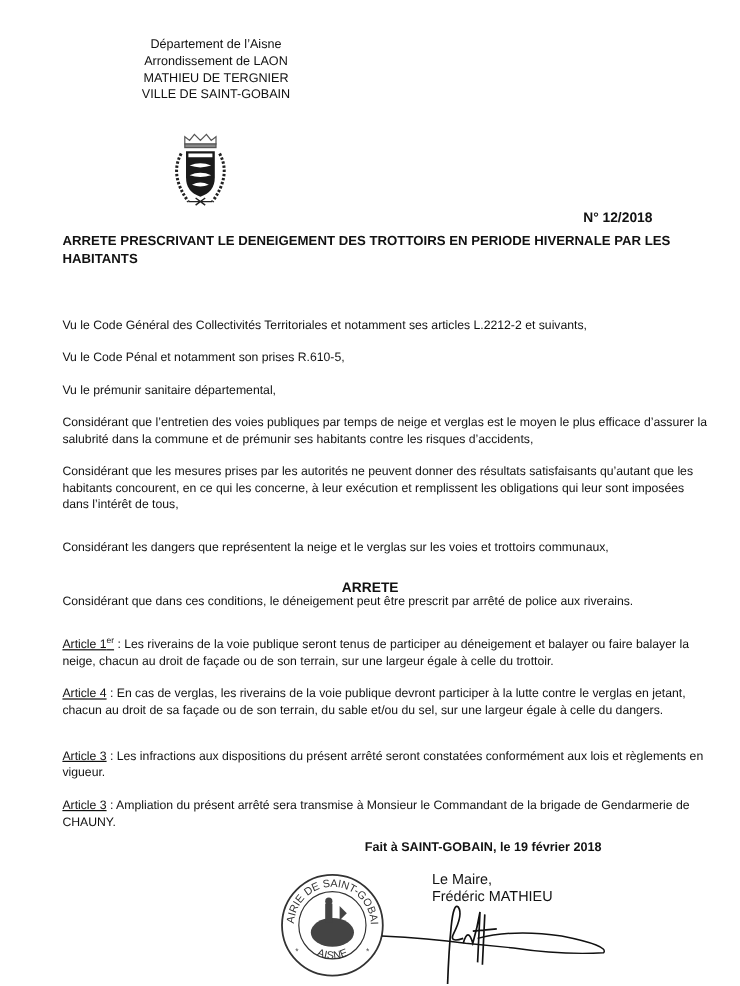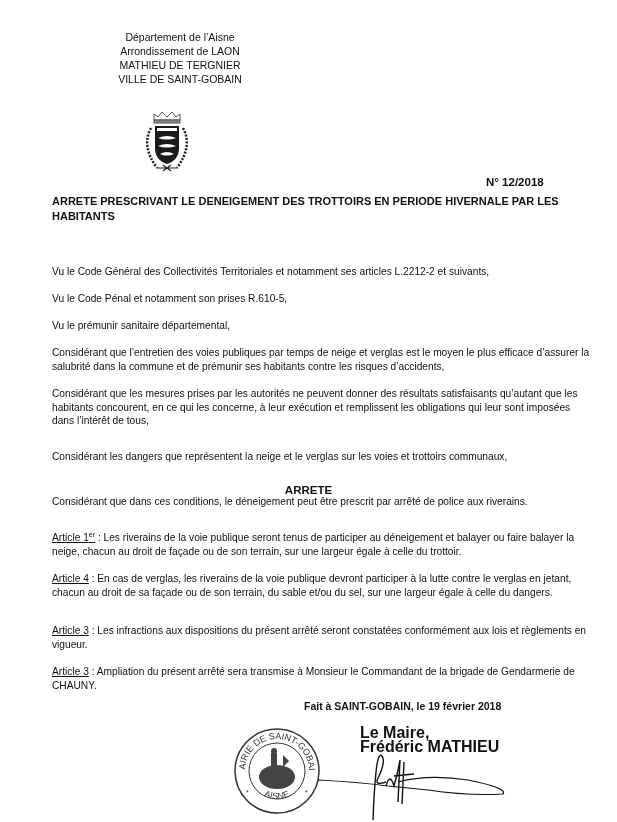--- a/index.html
+++ b/index.html
@@ -9,21 +9,21 @@
   }
   .header { position: absolute; left: 115px; top: 30px; width: 130px; text-align: center; font-weight: normal; font-size: 10.5px; line-height: 14px; }
   .crest { position: absolute; left: 127px; top: 108px; width: 80px; height: 70px; }
   .number { position: absolute; left: 468px; top: 176px; font-weight: bold; font-size: 11.5px; margin-left: 18px; }
   .title { position: absolute; left: 52px; top: 194px; width: 530px; text-align: left; font-weight: bold; font-size: 11px; line-height: 15px; }
   .para { position: absolute; left: 52px; width: 540px; font-size: 10.2px; line-height: 13.6px; margin-top: 22px; }
   .arrete-heading { position: absolute; left: 0; width: 617px; top: 484px; text-align: center; font-weight: bold; font-size: 11.5px; }
   .art-label { text-decoration: underline; }
   .art-label sup { font-size: 7px; }
   .place-date { position: absolute; left: 270px; top: 700px; font-weight: bold; font-size: 10.5px; margin-left: 34px; }
-  .signatory { position: absolute; left: 360px; top: 726px; font-weight: bold; font-size: 16px; line-height: 14px; }
+  .signatory { position: absolute; left: 360px; top: 726px; font-weight: normal; font-size: 12px; line-height: 14px; }
   .stamp { position: absolute; left: 233px; top: 727px; width: 88px; height: 88px; }
   .signature { position: absolute; left: 318px; top: 752px; width: 190px; height: 70px; }
 </style>
 </head>
 <body>
 
 <div class="header">
   <div>Département de l’Aisne</div>
   <div>Arrondissement de LAON</div>
   <div>MATHIEU DE TERGNIER</div>

